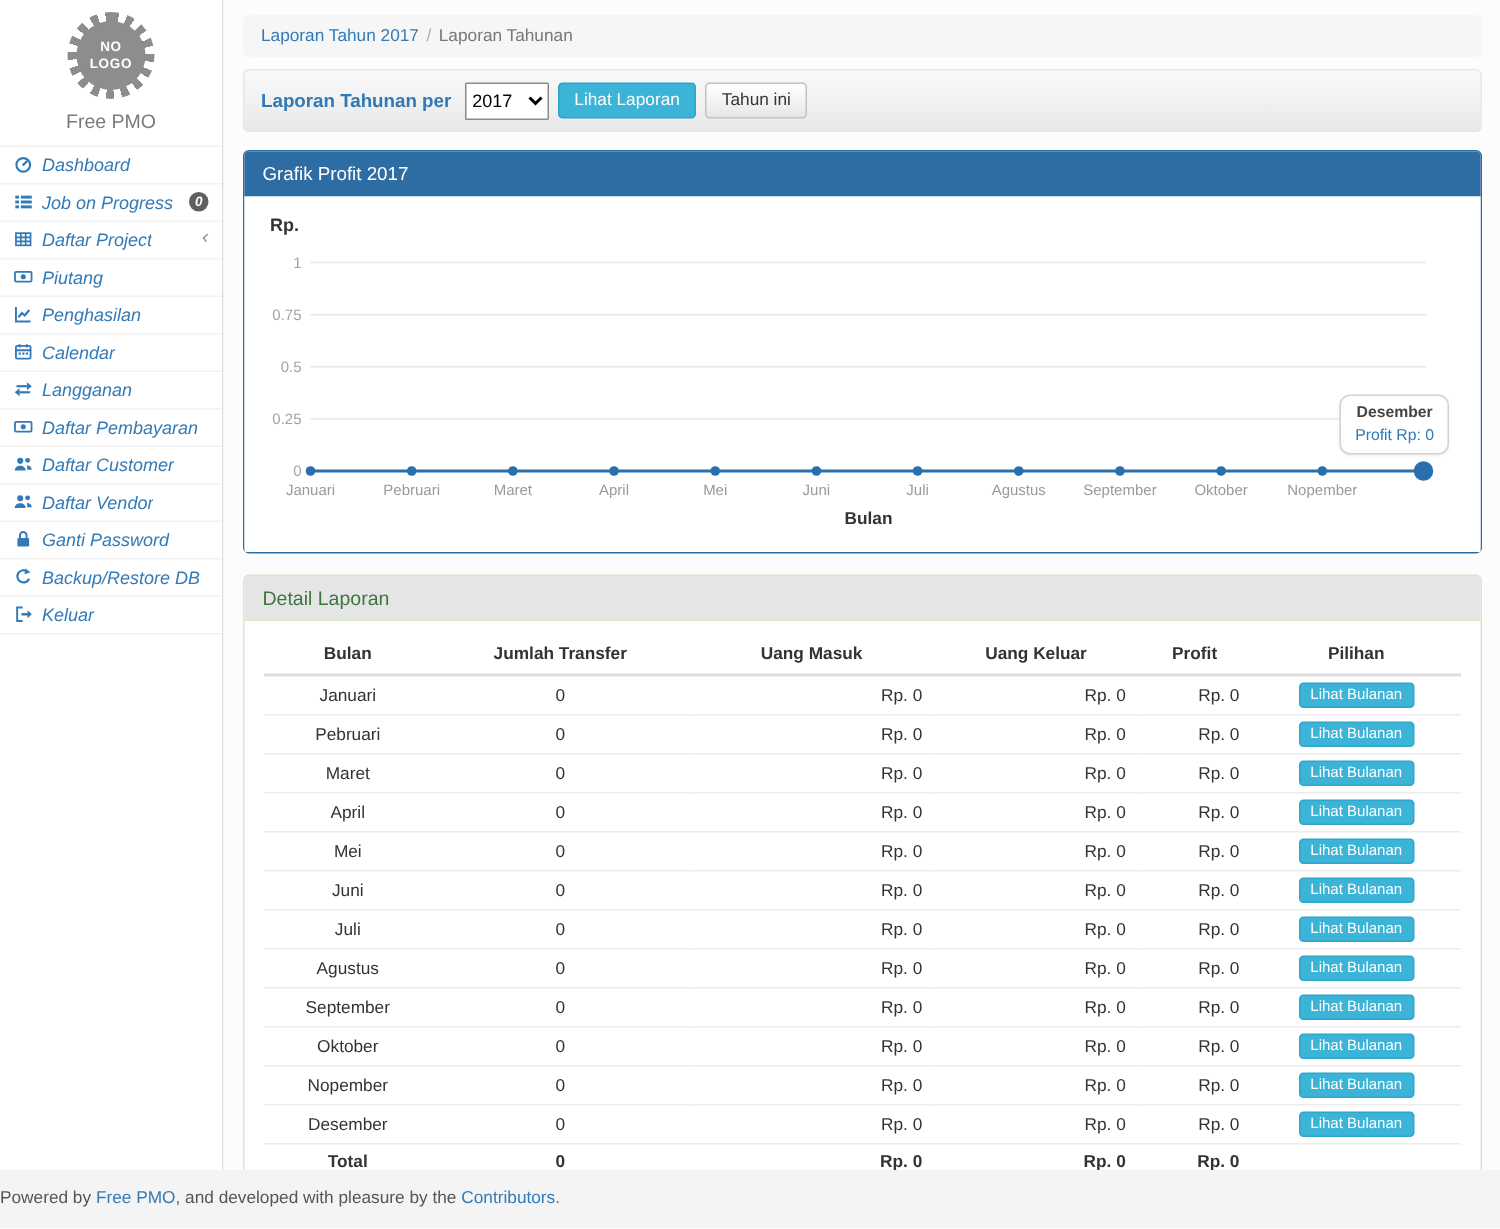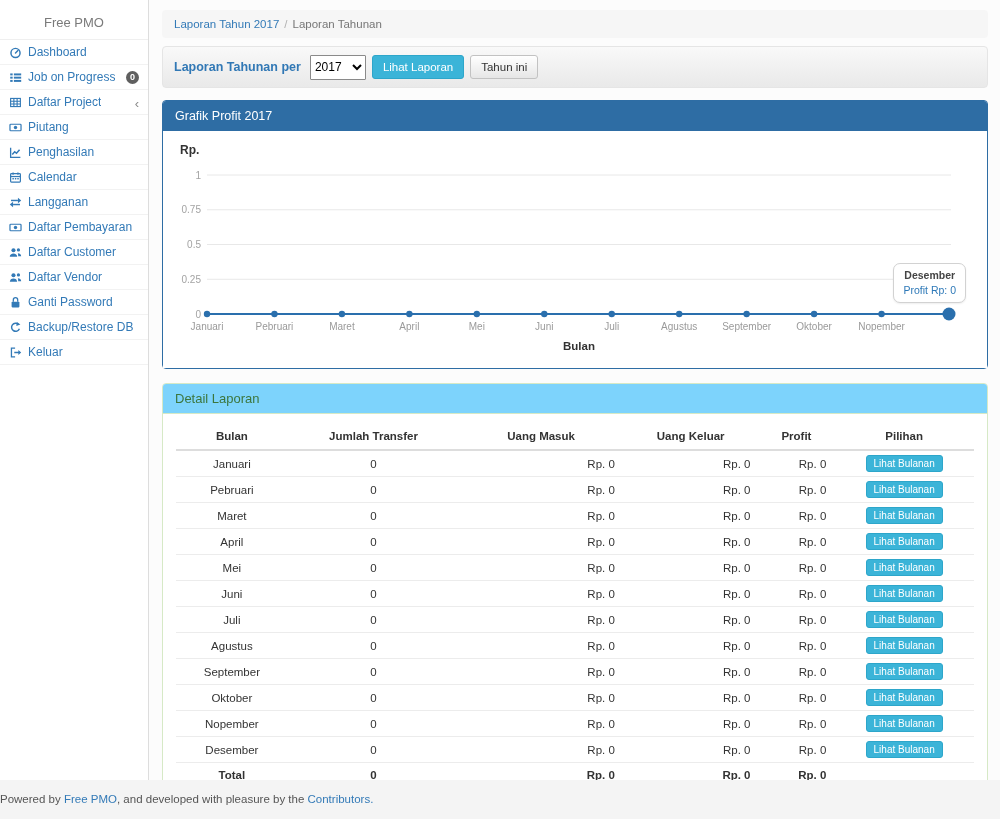--- a/index.html
+++ b/index.html
@@ -22,23 +22,23 @@
     display:flex; align-items:center; justify-content:center;
   }
   .logo-inner {
     width:46px; height:46px; border-radius:50%; background:#8d8d8d;
     color:#fff; font-size:9px; font-weight:bold; letter-spacing:.5px;
     display:flex; flex-direction:column; align-items:center; justify-content:center; line-height:1.25;
   }
   .brand { margin-top:7px; color:#7a7a7a; font-size:13px; padding-bottom:9px; }
   .nav-menu { list-style:none; border-top:1px solid #efefef; }
   .nav-item {
-    display:flex; align-items:flex-end; gap:5px;
+    display:flex; align-items:flex-start; gap:5px;
     padding:5px 9px; border-bottom:1px solid #f2f2f2;
-    color:#337ab7; font-size:12px; cursor:pointer;
+    color:#337ab7; font-size:12px; cursor:pointer;font-style:italic;
   }
   .nav-icon { width:14px; height:13px; display:inline-flex; color:#337ab7; flex:none; }
   .nav-label { white-space:nowrap; overflow:hidden; }
   .nav-badge {
     margin-left:auto; background:#5f5f5f; color:#fff; width:13px; height:13px;
     border-radius:50%; font-size:9px; line-height:13px; text-align:center; font-weight:bold; flex:none;
   }
   .nav-chevron { margin-left:auto; color:#8a8a8a; font-size:13px; line-height:10px; flex:none; }
 
   
@@ -75,21 +75,21 @@
   .chart-tooltip {
     position:absolute; top:132px; right:21px; background:#fff; border:1px solid #d2d2d2;
     border-radius:7px; padding:5px 9px 6px; text-align:center; box-shadow:0 1px 2px rgba(0,0,0,.07); z-index:2;
   }
   .tt-title { font-weight:bold; font-size:10.5px; color:#444; }
   .tt-value { font-size:10.5px; color:#2e79b8; margin-top:3px; white-space:nowrap; }
 
   
   .panel-success { border:1px solid #d6e9c6; }
   .panel-success .panel-heading {
-    background:#7dd3fc; color:#3c763d; font-size:13px; padding:7px 12px;
+    background:#e5e5e5; color:#3c763d; font-size:13px; padding:7px 12px;
     border-bottom:1px solid #d6e9c6; border-radius:3px 3px 0 0;
   }
   .panel-success .panel-body { padding:9px 13px 14px; }
   table.report { width:100%; border-collapse:collapse; font-size:11.5px; color:#333; }
   table.report th { font-weight:bold; padding:7px 8px; border-bottom:2px solid #ddd; }
   table.report td { padding:4px 8px; border-bottom:1px solid #ececec; }
   table.report tr.total-row td { font-weight:bold; border-bottom:none; padding-top:6px; padding-bottom:8px; }
   .al-c { text-align:center; } .al-r { text-align:right; }
   .btn-xs {
     background:#3bb4d8; border:1px solid #2da6ca; color:#fff; font-size:10px;
@@ -101,20 +101,26 @@
     position:absolute; left:0; bottom:0; width:100%; height:39px; background:#f4f4f4;
     text-align:left; line-height:39px; font-size:11.5px; color:#555;
   }
   .footer a { color:#337ab7; }
 </style>
 </head>
 <body>
 
 <aside class="sidebar">
   <div class="logo-wrap">
+    <div class="logo-badge">
+      <div class="logo-inner">
+        <span>NO</span>
+        <span>LOGO</span>
+      </div>
+    </div>
     <div class="brand">Free PMO</div>
   </div>
   <nav>
     <ul class="nav-menu" id="sidebar-menu">
         <li class="nav-item">
           <span class="nav-icon">
             <svg viewBox="0 0 16 16" width="13" height="13">
               <circle cx="8" cy="8.5" r="5.6" fill="none" stroke="currentColor" stroke-width="1.8"></circle>
               <path d="M8 8.5L11 5.6" stroke="currentColor" stroke-width="1.8" stroke-linecap="round" fill="none"></path>
             </svg>

